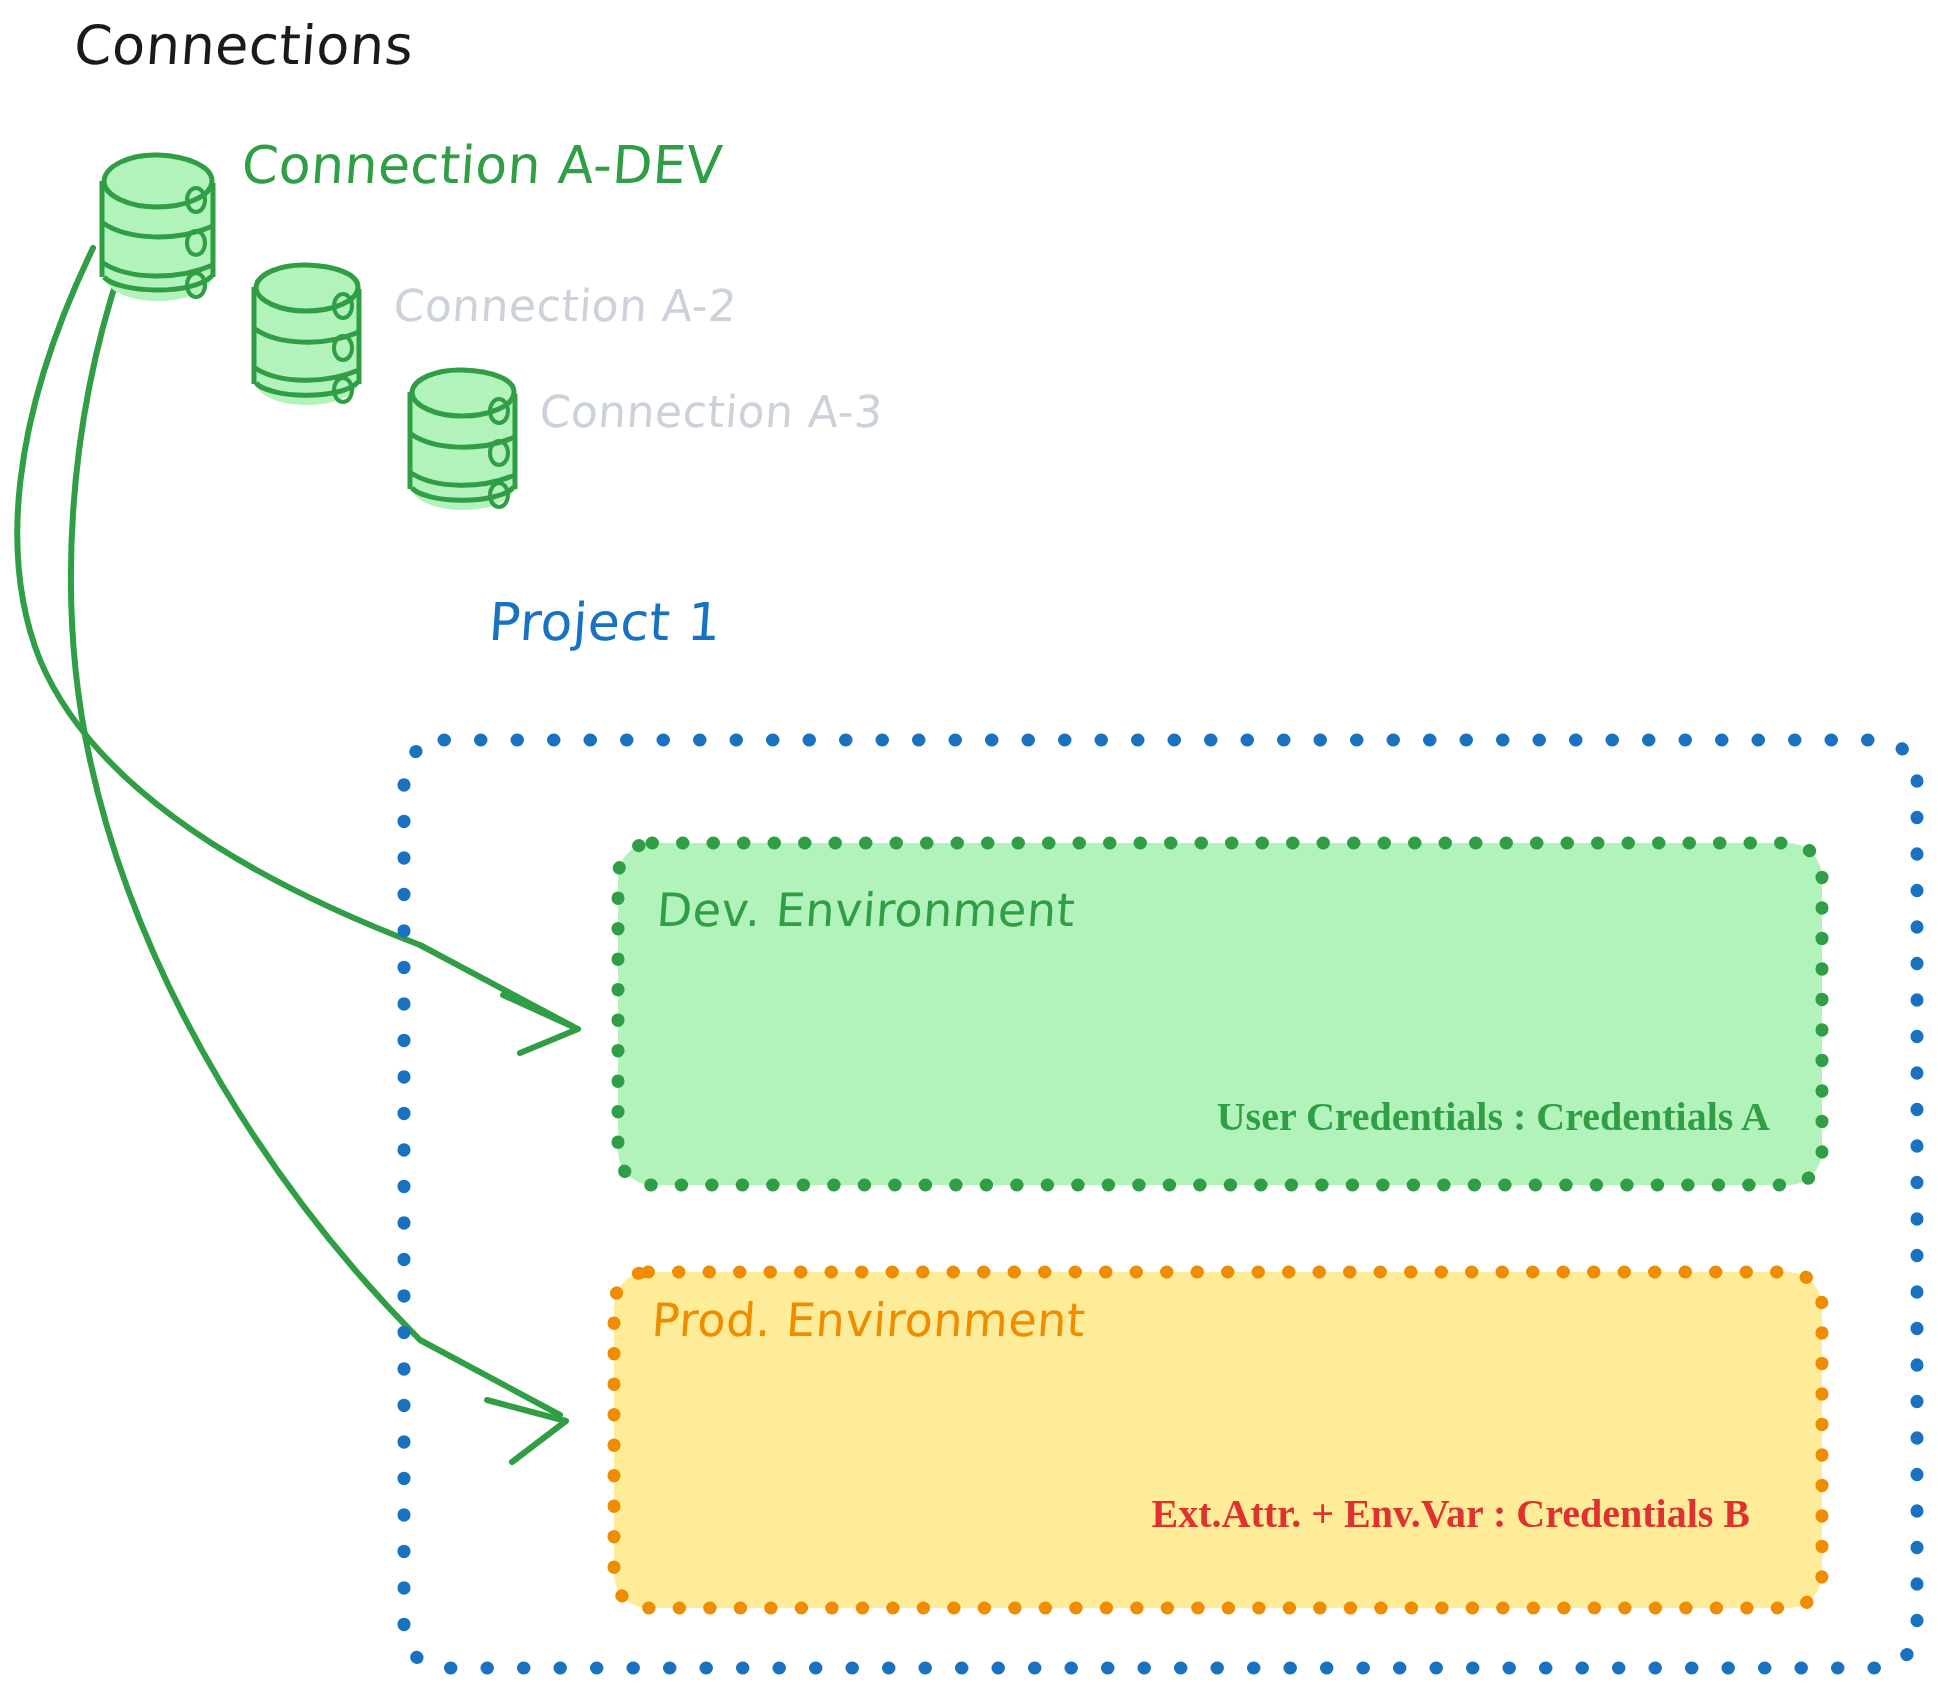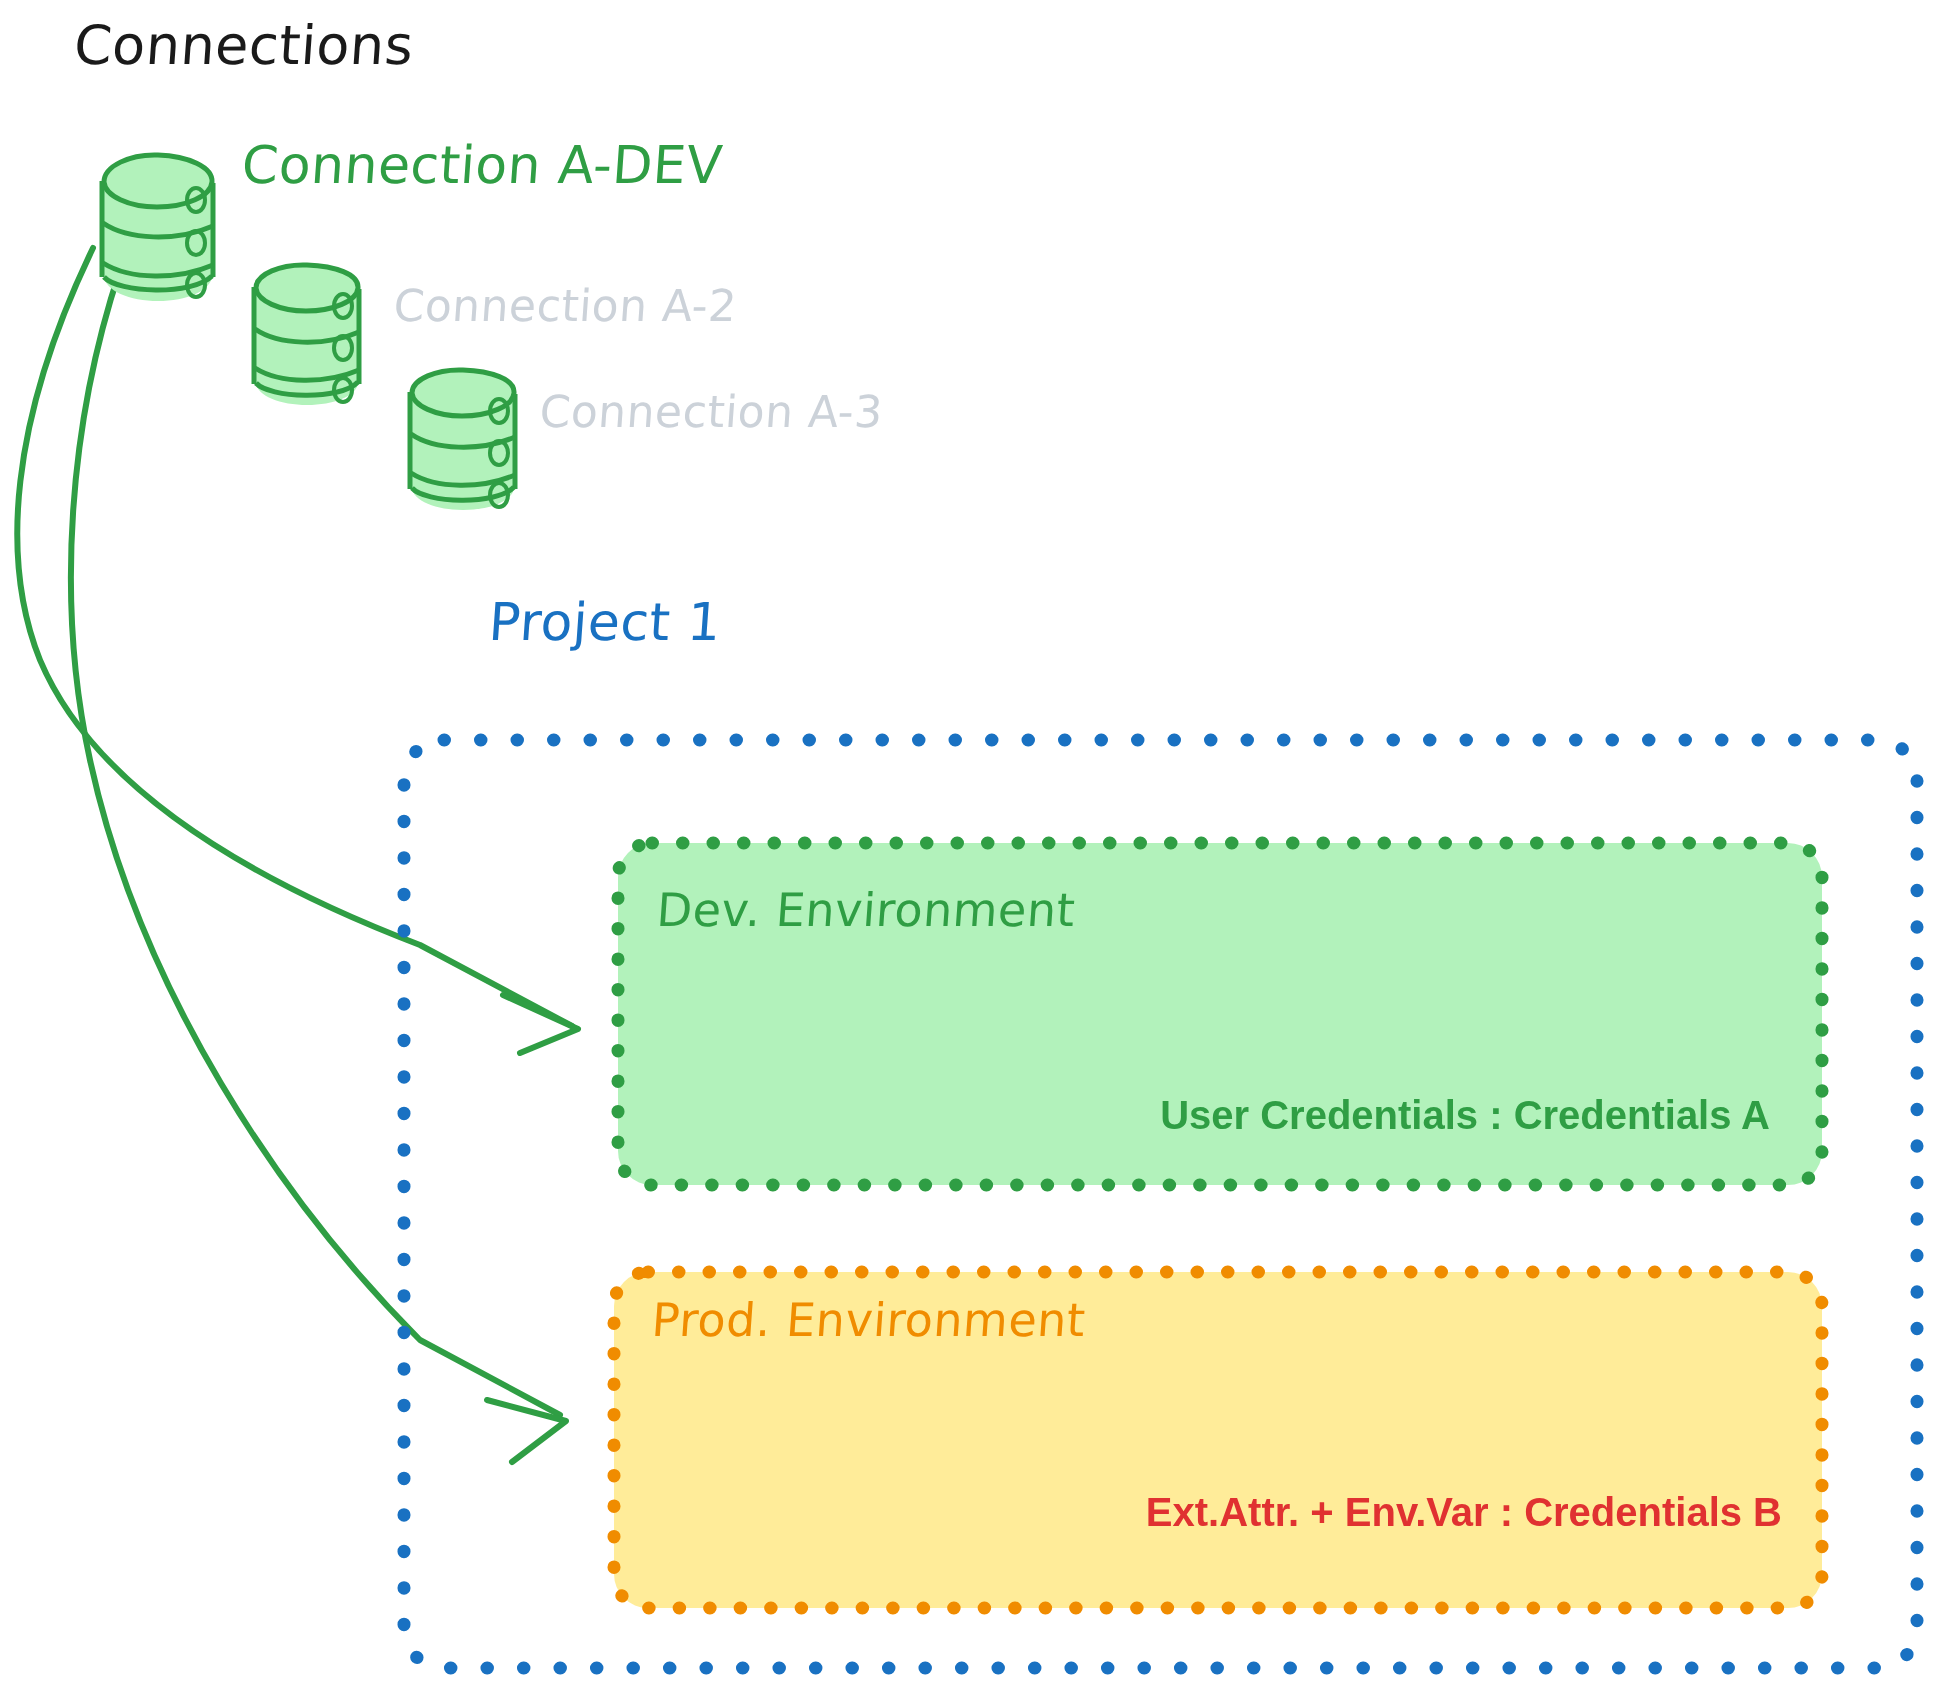--- a/index.html
+++ b/index.html
@@ -18,24 +18,24 @@
 
   #label-a-dev{left:240px;top:135px;font-size:52px;color:#2f9e44;font-weight:400;}
   #label-a-2{left:392px;top:280px;font-size:44px;color:#ccd2d9;font-weight:400;}
   #label-a-3{left:538px;top:386px;font-size:44px;color:#ccd2d9;font-weight:400;}
 
   #label-project-1{left:487px;top:592px;font-size:52px;color:#1971c2;font-weight:400;}
 
   #label-dev-env{left:655px;top:883px;font-size:46px;color:#2f9e44;font-weight:400;}
   #label-prod-env{left:650px;top:1293px;font-size:46px;color:#f08c00;font-weight:400;}
 
-  .mono{font-family:Liberation Sans, sans-serif;font-weight:700;letter-spacing:0px;}
+  .mono{font-family:Liberation Serif, serif;font-weight:700;letter-spacing:0px;}
   #dev-cred-line{left:0;top:1093px;width:1770px;text-align:right;font-size:40px;color:#2f9e44;}
   #prod-line-1{left:0;top:1437px;width:1750px;text-align:right;font-size:40px;color:#e03131;}
-  #prod-line-2{left:0;top:1490px;width:1750px;text-align:right;font-size:40px;color:#e03131;padding-left:32px;}
+  #prod-line-2{left:0;top:1490px;width:1750px;text-align:right;font-size:40px;color:#e03131;}
 </style>
 </head>
 <body>
 
 <div id="stage">
 
   <svg id="art" viewBox="0 0 1938 1691">
 
     <g fill="none" stroke="#2f9e44" stroke-width="6" stroke-linecap="round" stroke-linejoin="round">
 

